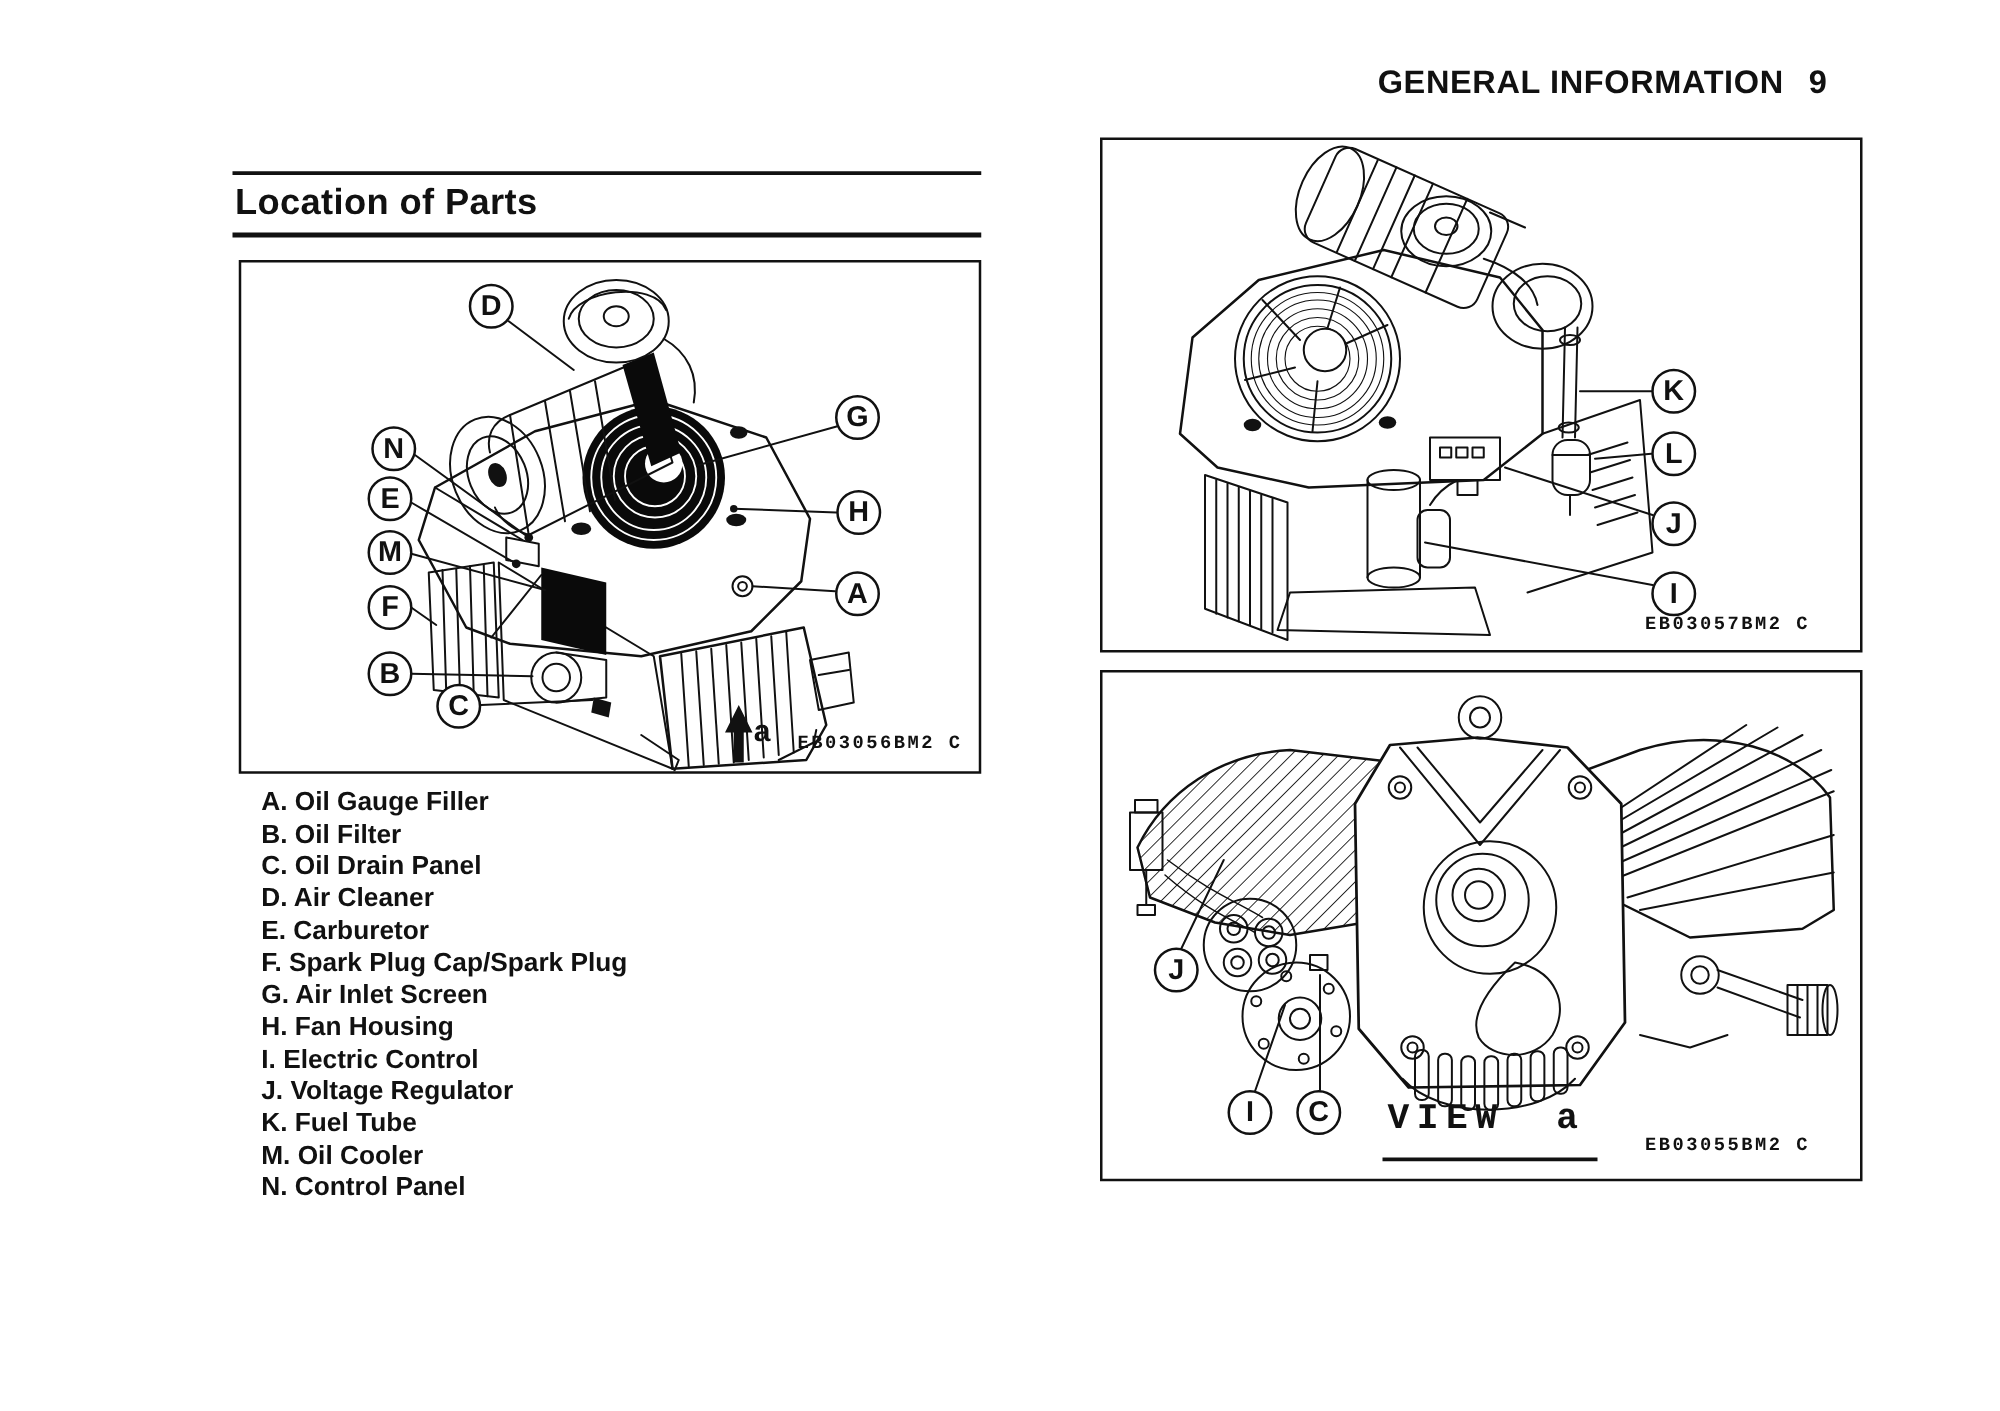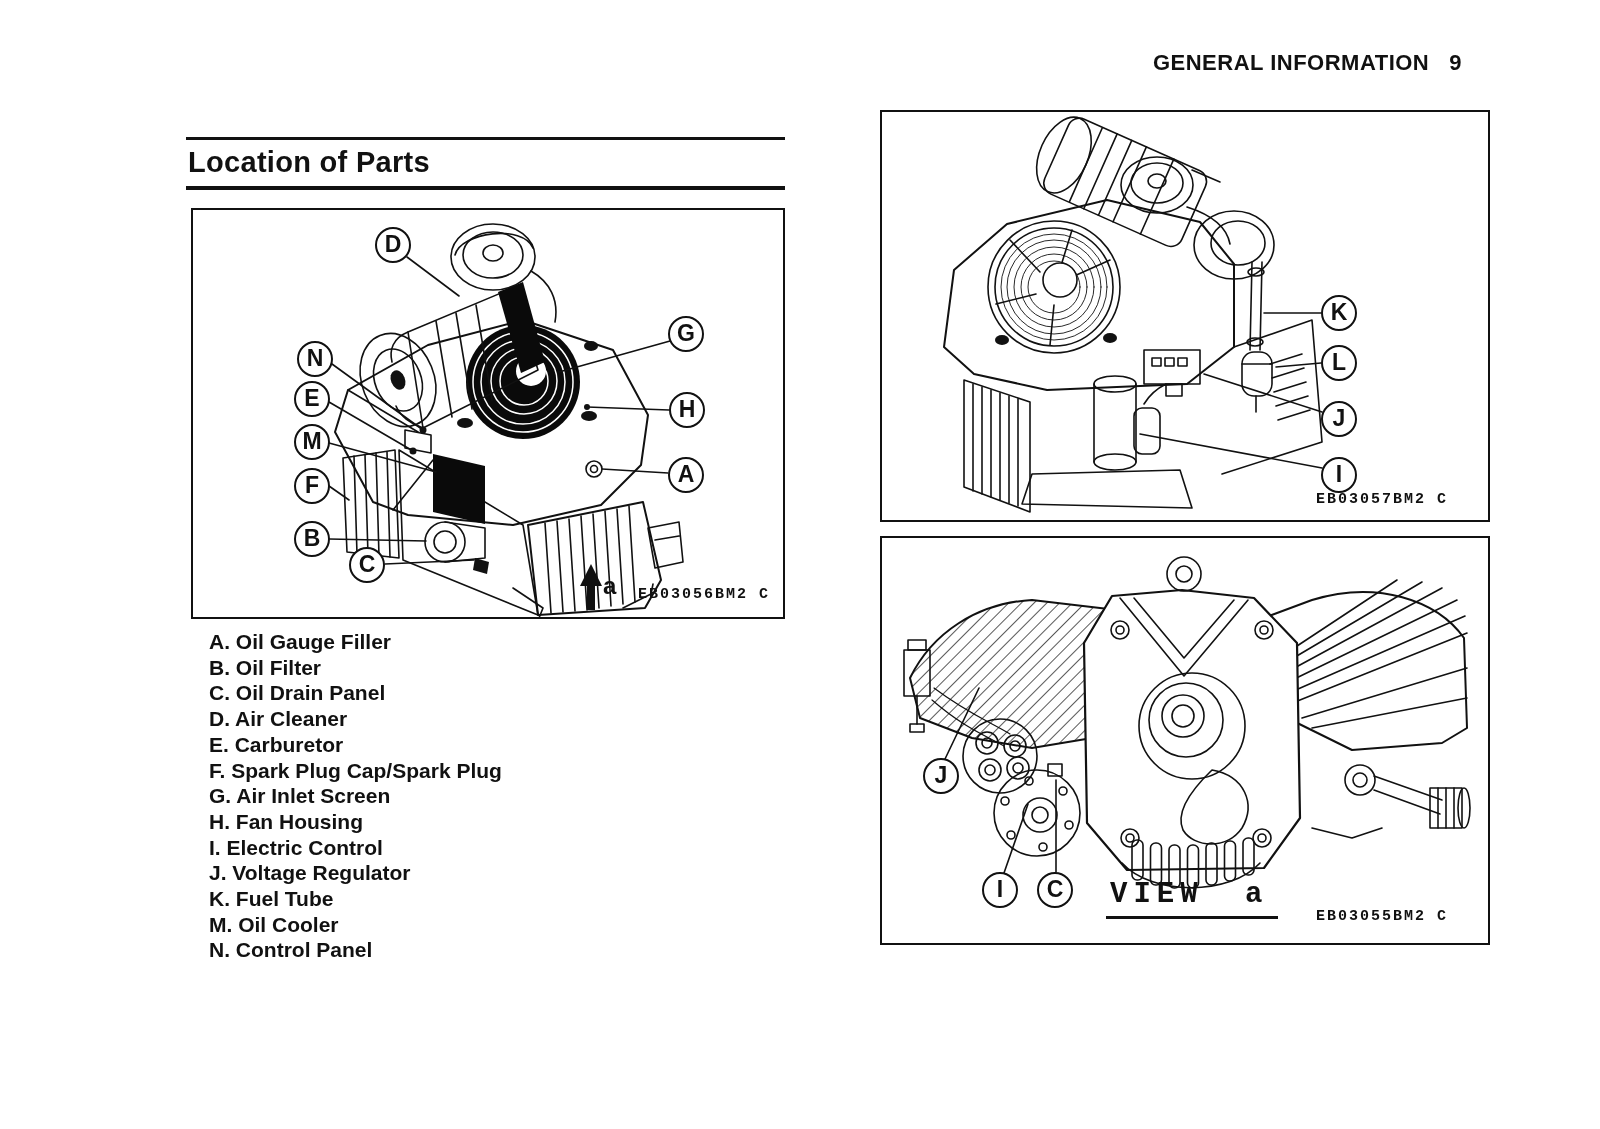--- a/index.html
+++ b/index.html
@@ -3,21 +3,21 @@
 <meta charset="utf-8">
 <style>
   html,body{margin:0;padding:0;background:#fff;}
   body{
     width:1600px;height:1129px;position:relative;overflow:hidden;
     font-family:"Liberation Sans",sans-serif;color:#111;
     -webkit-font-smoothing:antialiased;
   }
   .page-header{
     position:absolute;top:50px;right:138px;
-    font-size:22px;font-weight:bold;letter-spacing:.5px;white-space:nowrap;
+    font-size:26px;font-weight:bold;letter-spacing:.5px;white-space:nowrap;
   }
   .page-header .num{margin-left:20px;}
   .section-head{
     position:absolute;left:186px;top:137px;width:599px;
     border-top:3px solid #111;border-bottom:4px solid #111;
     padding:6px 2px 7px 2px;box-sizing:border-box;
   }
   .section-head h1{margin:0;font-size:29px;font-weight:bold;letter-spacing:.3px;}
   .fig-box{
     position:absolute;border:2px solid #111;background:#fff;box-sizing:border-box;
@@ -35,21 +35,21 @@
     position:absolute;font-family:"Liberation Mono","DejaVu Sans Mono",monospace;
     font-weight:bold;font-size:15px;letter-spacing:2px;white-space:nowrap;
   }
   .arrow-label{
     position:absolute;font-size:24px;font-weight:bold;
   }
   .view-label{
     position:absolute;left:224px;top:340px;
     font-family:"Liberation Mono","DejaVu Sans Mono",monospace;
     font-weight:bold;font-size:29px;letter-spacing:6px;word-spacing:18px;
-    border-bottom:3px solid #111;padding:0 10px 5px 4px;white-space:nowrap;
+    border-bottom:3px solid #111;padding:0 10px 15px 4px;white-space:nowrap;
   }
   .parts-list{
     position:absolute;left:209px;top:629px;
     font-size:21px;font-weight:bold;line-height:25.7px;white-space:nowrap;
   }
 </style>
 </head>
 <body>
 
 <div class="page-header">

